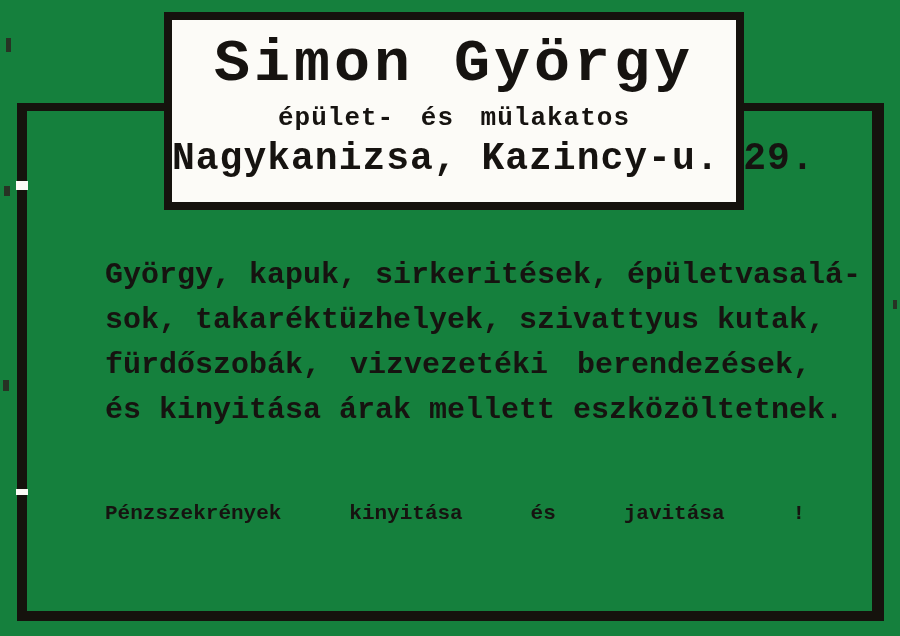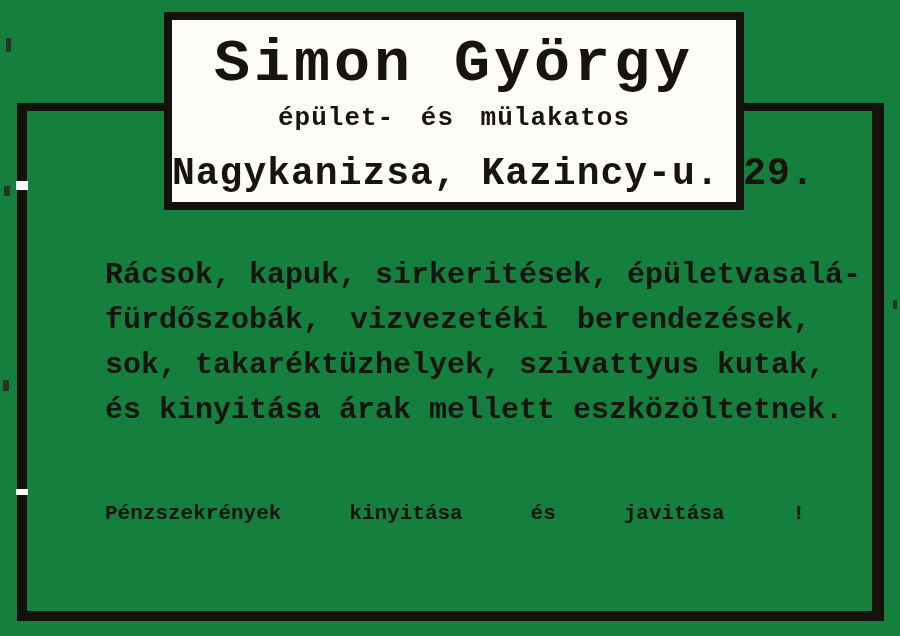--- a/index.html
+++ b/index.html
@@ -60,21 +60,21 @@
   .trade-line {
     margin-top: 7px;
     font-size: 26px;
     line-height: 30px;
     font-weight: bold;
     letter-spacing: 1px;
     word-spacing: 10px;
     white-space: nowrap;
   }
   .address-line {
-    margin-top: 19px;
+    margin-top: 4px;
     font-size: 38px;
     line-height: 44px;
     font-weight: bold;
     letter-spacing: 1px;
     white-space: nowrap;
   }
   
   .services {
     position: absolute;
     left: 105px;
@@ -127,23 +127,23 @@
   <div class="ink-gap gap-left-1"></div>
   <div class="ink-gap gap-left-2"></div>
 
   <div class="masthead">
     <div class="business-name">Simon György</div>
     <div class="trade-line">épület- és mülakatos</div>
     <div class="address-line">Nagykanizsa, Kazincy-u. 29.</div>
   </div>
 
   <div class="services">
-    <div class="line">Rácsok, kapuk, sirkeritések, épületvasalá-</div>
+    <div class="line">György, kapuk, sirkeritések, épületvasalá-</div>
+    <div class="line">sok, takaréktüzhelyek, szivattyus kutak,</div>
     <div class="line">fürdőszobák, vizvezetéki berendezések,</div>
-    <div class="line">sok, takaréktüzhelyek, szivattyus kutak,</div>
     <div class="line">és kinyitása árak mellett eszközöltetnek.</div>
   </div>
 
   <div class="slogan">Pénzszekrények kinyitása és javitása !</div>
 
   <div class="speck speck-1"></div>
   <div class="speck speck-2"></div>
   <div class="speck speck-3"></div>
   <div class="speck speck-4"></div>
 

